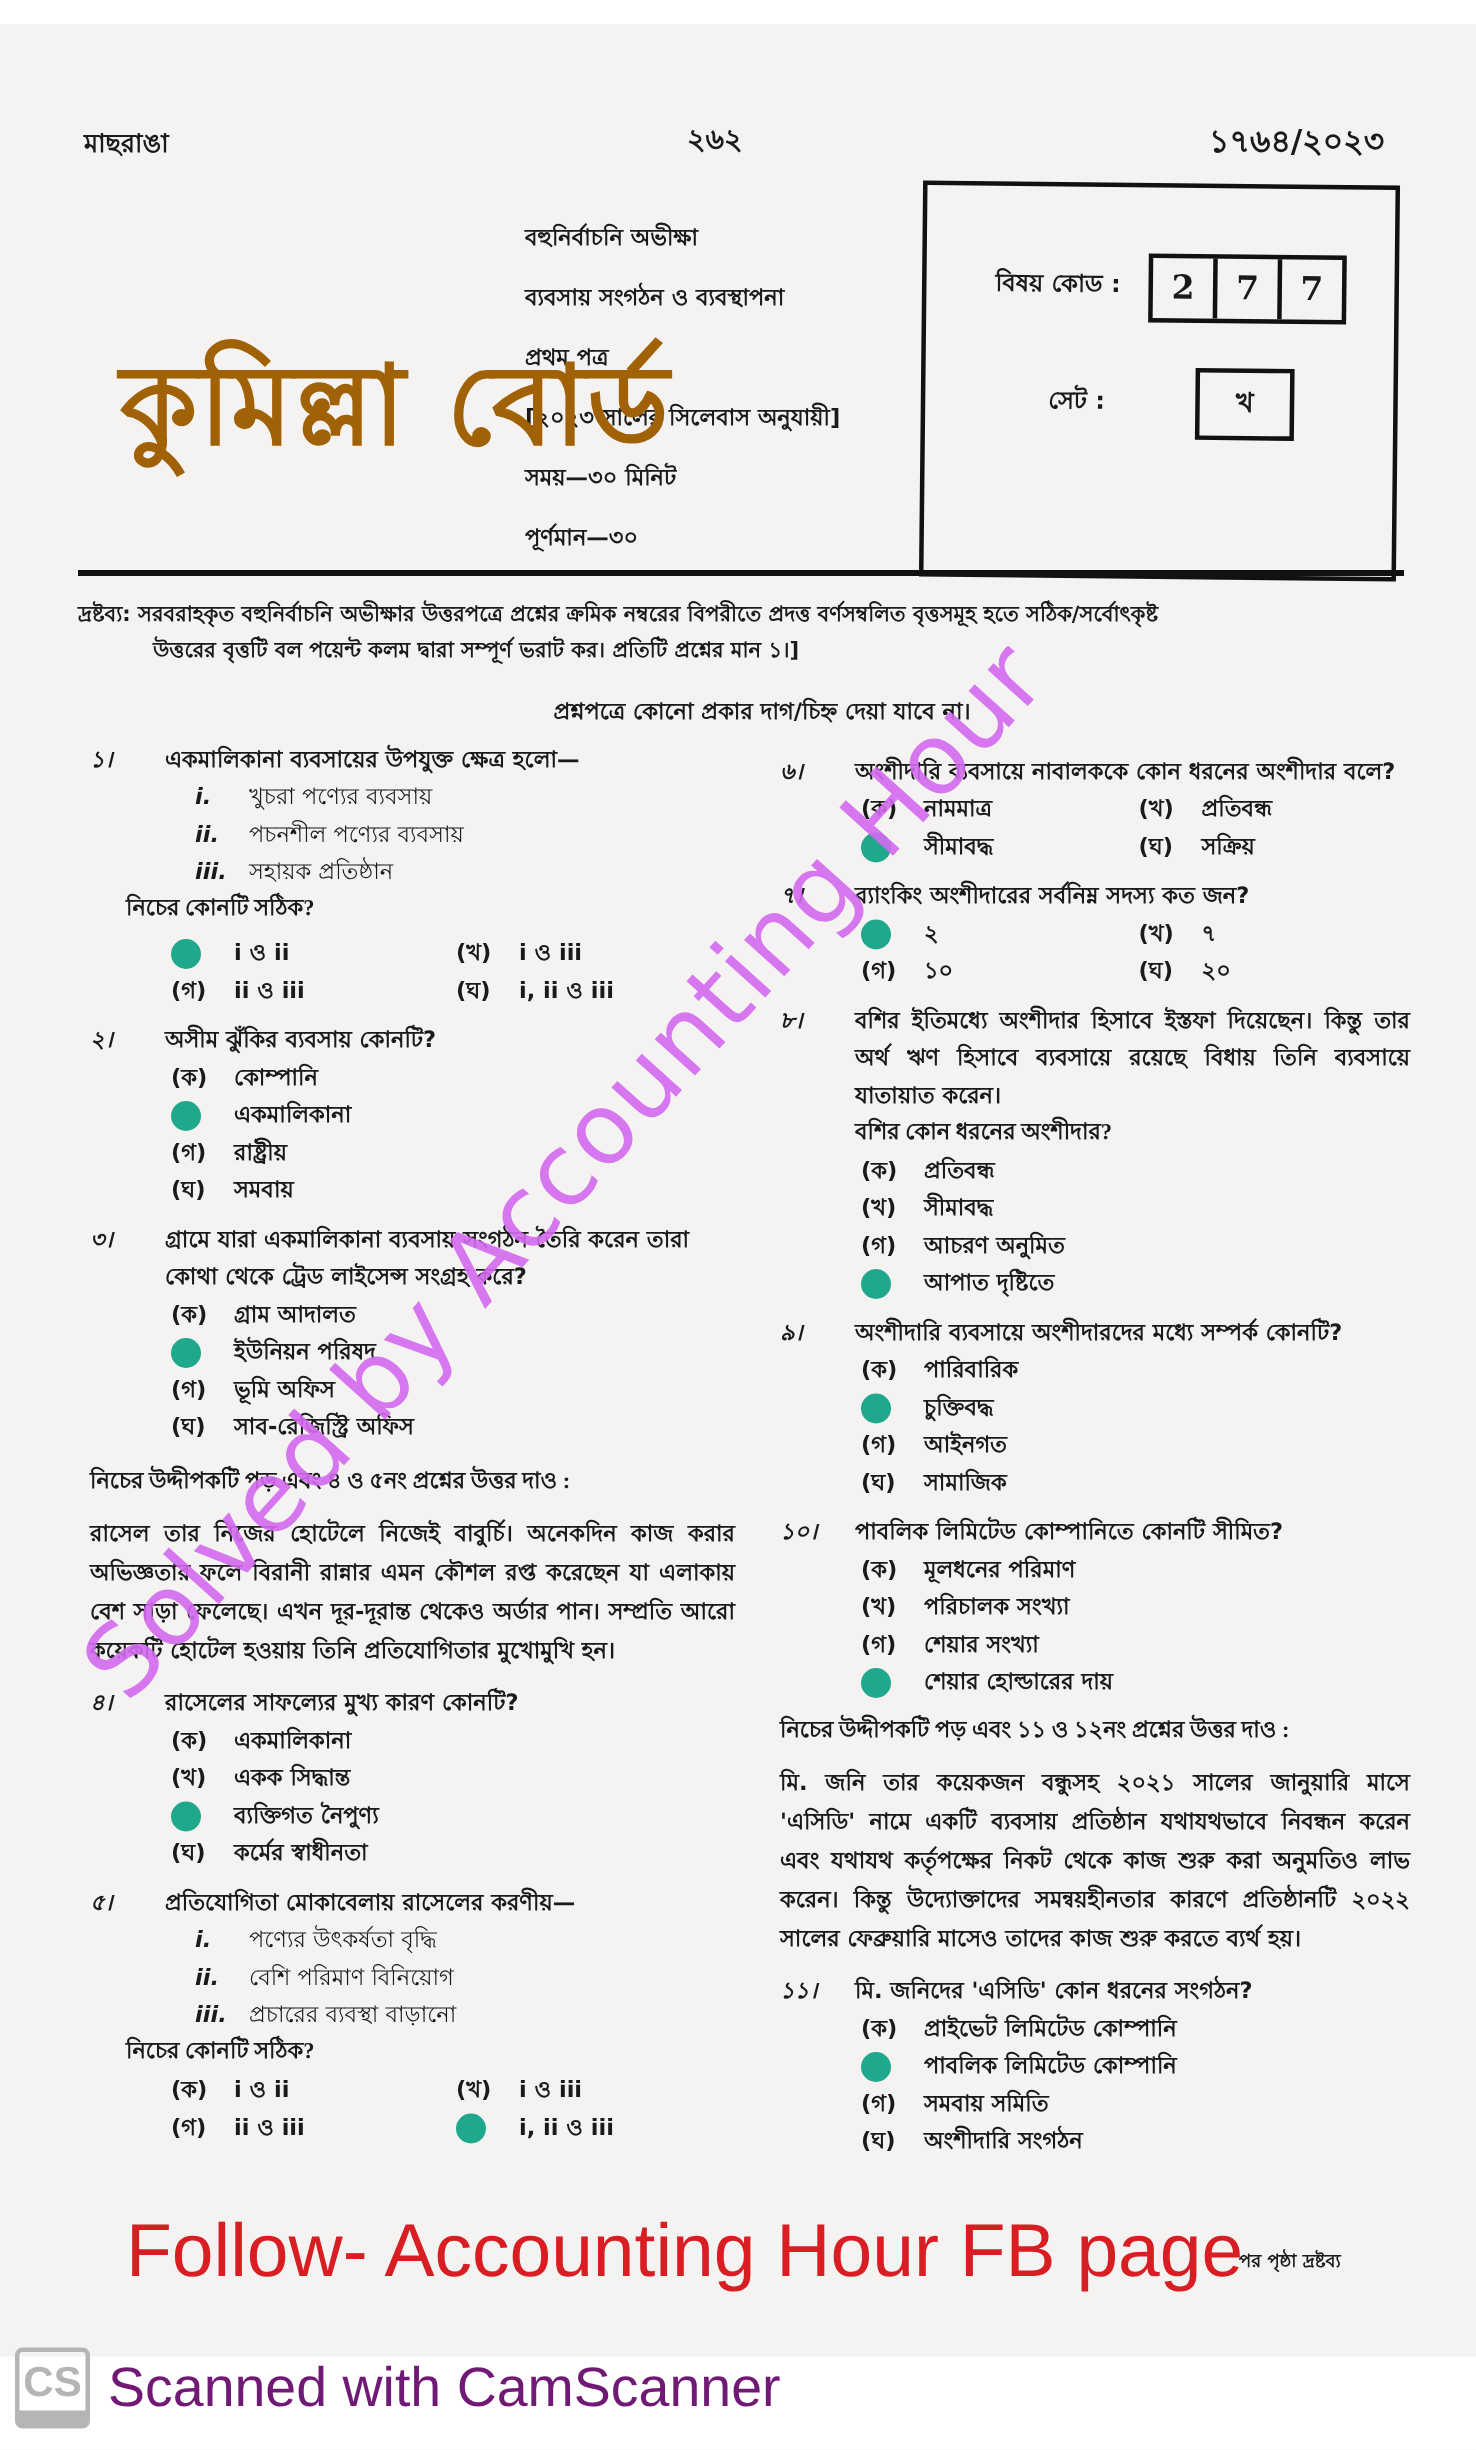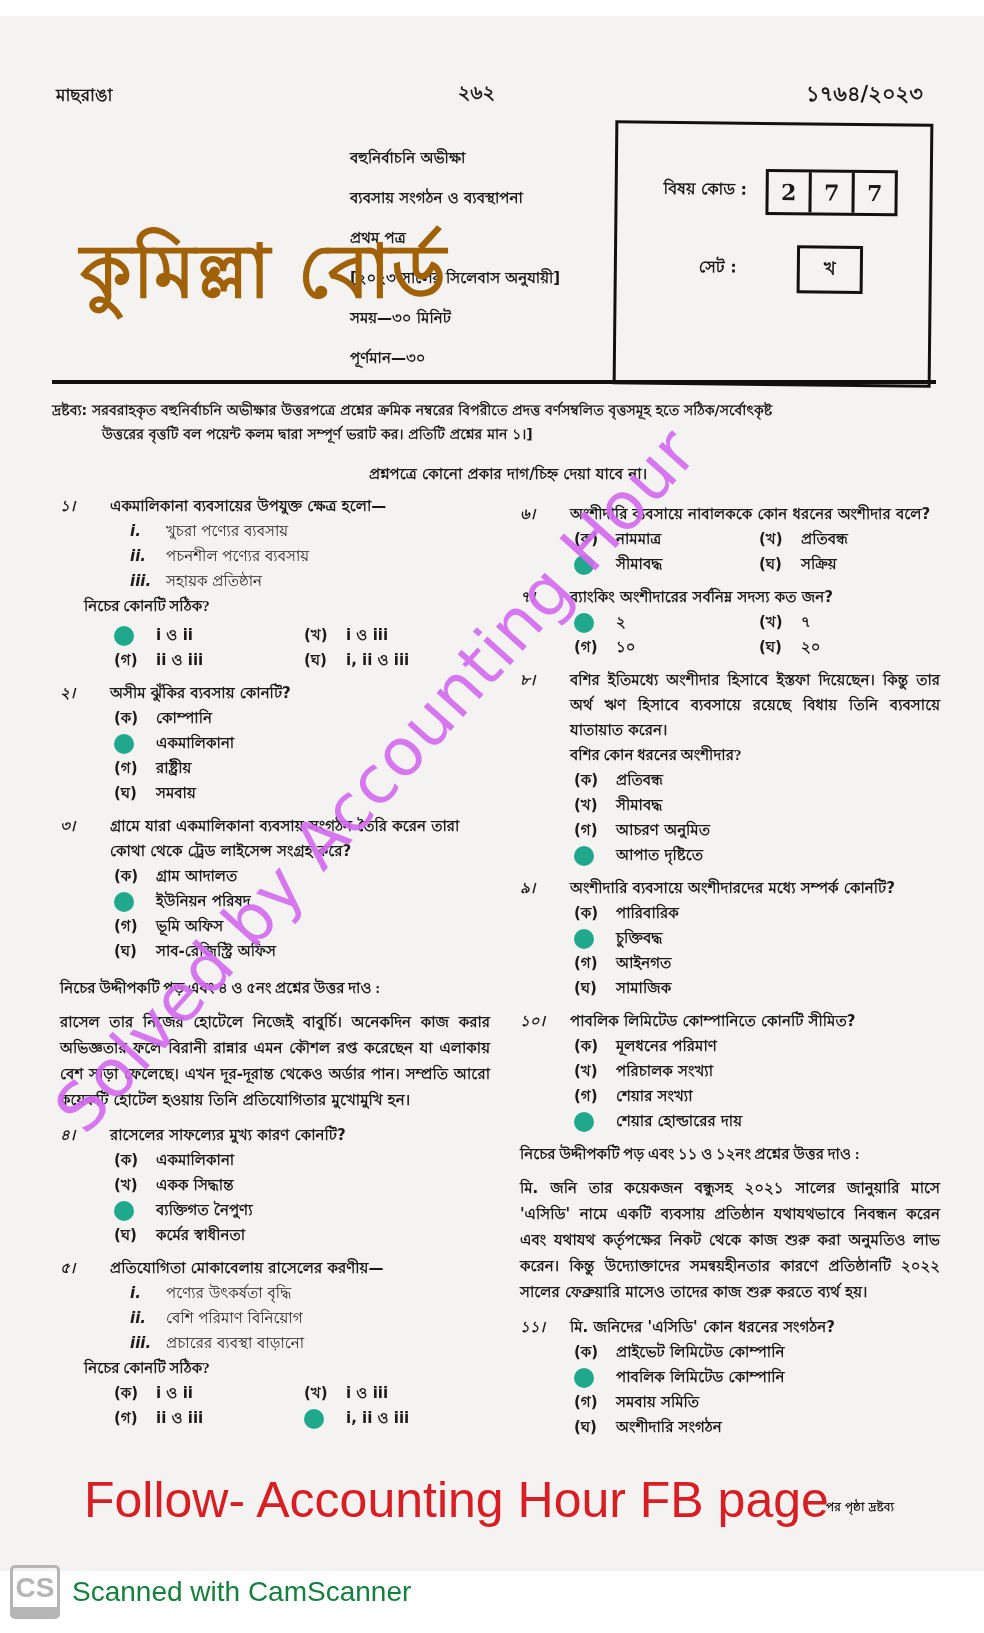--- a/index.html
+++ b/index.html
@@ -43,21 +43,21 @@
   .wm{position:absolute;left:40px;top:1080px;color:#d46af0;font-size:66px;opacity:0.9;
       transform-origin:left top;transform:rotate(-48deg);white-space:nowrap;letter-spacing:1px;}
   .follow{position:absolute;left:84px;top:1455px;color:#d81d23;font-size:50px;
           font-family:"Liberation Sans",sans-serif;white-space:nowrap;}
   .pto{position:absolute;left:826px;top:1482px;font-size:12px;font-weight:bold;}
   .cs{position:absolute;left:10px;top:1565px;display:flex;align-items:center;justify-content:flex-end;}
   .cslogo{width:50px;height:54px;border:3px solid #b5b5b5;border-radius:5px;color:#b5b5b5;
           font-family:"Liberation Sans",sans-serif;font-weight:bold;font-size:28px;display:flex;
           align-items:flex-start;justify-content:center;padding-top:4px;box-sizing:border-box;
           border-bottom-width:12px;}
-  .cstext{margin-left:12px;color:#15803d;font-family:"Liberation Sans",sans-serif;font-size:28px;}
+  .cstext{margin-left:12px;color:#701a75;font-family:"Liberation Sans",sans-serif;font-size:37px;}
 </style>
 </head>
 <body>
 
 <div class="paper">
 
   <div class="hdr" style="left:56px;top:66px;font-size:17px;">মাছরাঙা</div>
   <div class="hdr" style="left:458px;top:62px;">২৬২</div>
   <div class="hdr" style="left:806px;top:62px;font-size:21px;">১৭৬৪/২০২৩</div>
 

